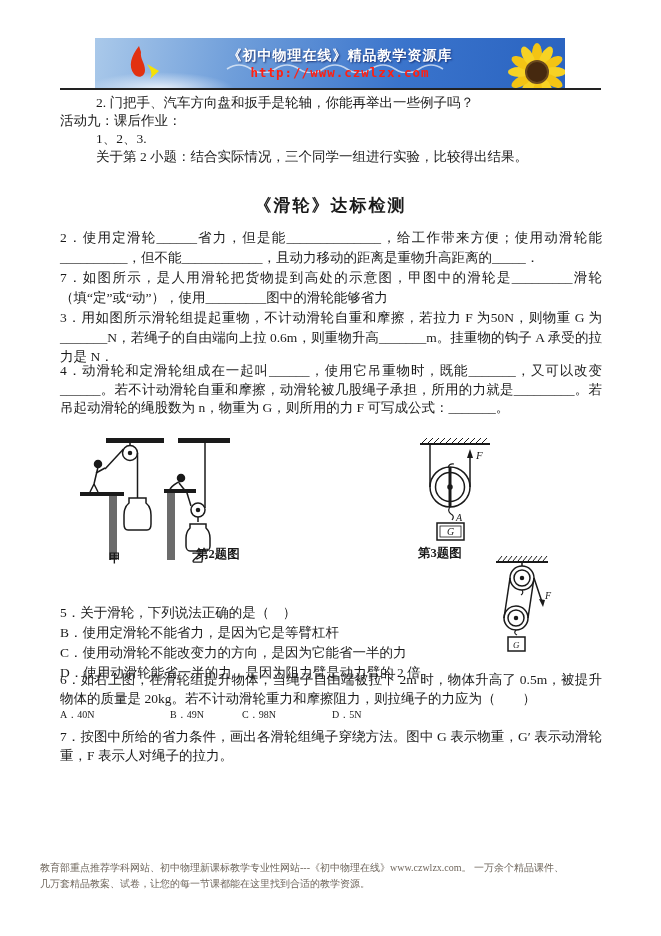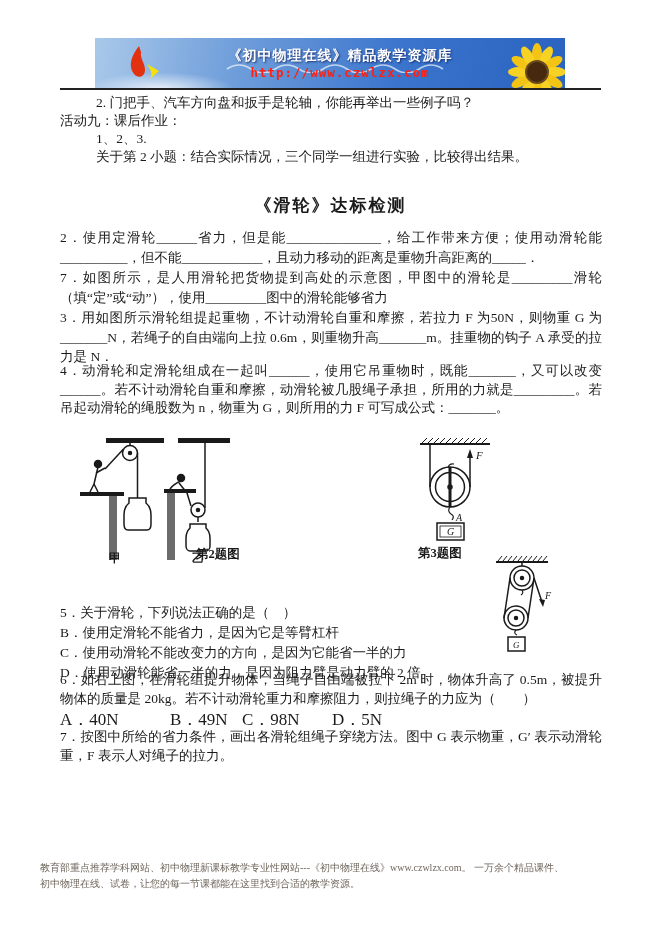--- a/index.html
+++ b/index.html
@@ -31,21 +31,21 @@
   }
   .logo{position:absolute;left:30px;top:6px;z-index:3;}
   .sunflower{position:absolute;right:-4px;bottom:-16px;z-index:1;}
   .header-rule{position:absolute;left:60px;top:88px;width:541px;height:2px;background:#222;}
   
   .t{position:absolute;font-size:13.5px;line-height:18px;white-space:nowrap;}
   .para{position:absolute;left:60px;width:542px;font-size:13.5px;line-height:19.5px;text-align:justify;}
   .ws-title{position:absolute;left:0;top:194px;width:661px;margin:0;text-align:center;
     font-size:17px;font-weight:bold;letter-spacing:2px;}
   .q5line{height:20px;font-size:13.5px;white-space:nowrap;}
-  .optrow{position:absolute;left:60px;top:708px;width:480px;height:19px;font-size:17px;}
+  .optrow{position:absolute;left:60px;top:708px;width:480px;height:19px;font-size:10px;}
   .optrow span{position:absolute;top:0;white-space:nowrap;}
   .opt-a{left:0;} .opt-b{left:110px;} .opt-c{left:182px;} .opt-d{left:272px;}
   
   .fig{position:absolute;}
   .figcap{position:absolute;font-size:12.5px;font-weight:bold;white-space:nowrap;}
   .fig text{font-family:"Liberation Serif","DejaVu Serif",serif;}
   
   .footer-line{position:absolute;left:40px;width:560px;font-size:10px;line-height:15px;
     color:#6f665c;white-space:nowrap;}
 </style>
@@ -216,15 +216,15 @@
   <div class="optrow">
     <span class="opt-a">A．40N</span>
     <span class="opt-b">B．49N</span>
     <span class="opt-c">C．98N</span>
     <span class="opt-d">D．5N</span>
   </div>
 
   <div class="para" style="top:727px;line-height:19px;">7．按图中所给的省力条件，画出各滑轮组绳子穿绕方法。图中 G 表示物重，G′ 表示动滑轮重，F 表示人对绳子的拉力。</div>
 
   <div class="footer-line" style="top:860px;">教育部重点推荐学科网站、初中物理新课标教学专业性网站---《初中物理在线》www.czwlzx.com。 一万余个精品课件、</div>
-  <div class="footer-line" style="top:876px;">初中物理在线、试卷，让您的每一节课都能在这里找到合适的教学资源。</div>
+  <div class="footer-line" style="top:876px;">几万套精品教案、试卷，让您的每一节课都能在这里找到合适的教学资源。</div>
 
 </div>
 
 </body></html>

